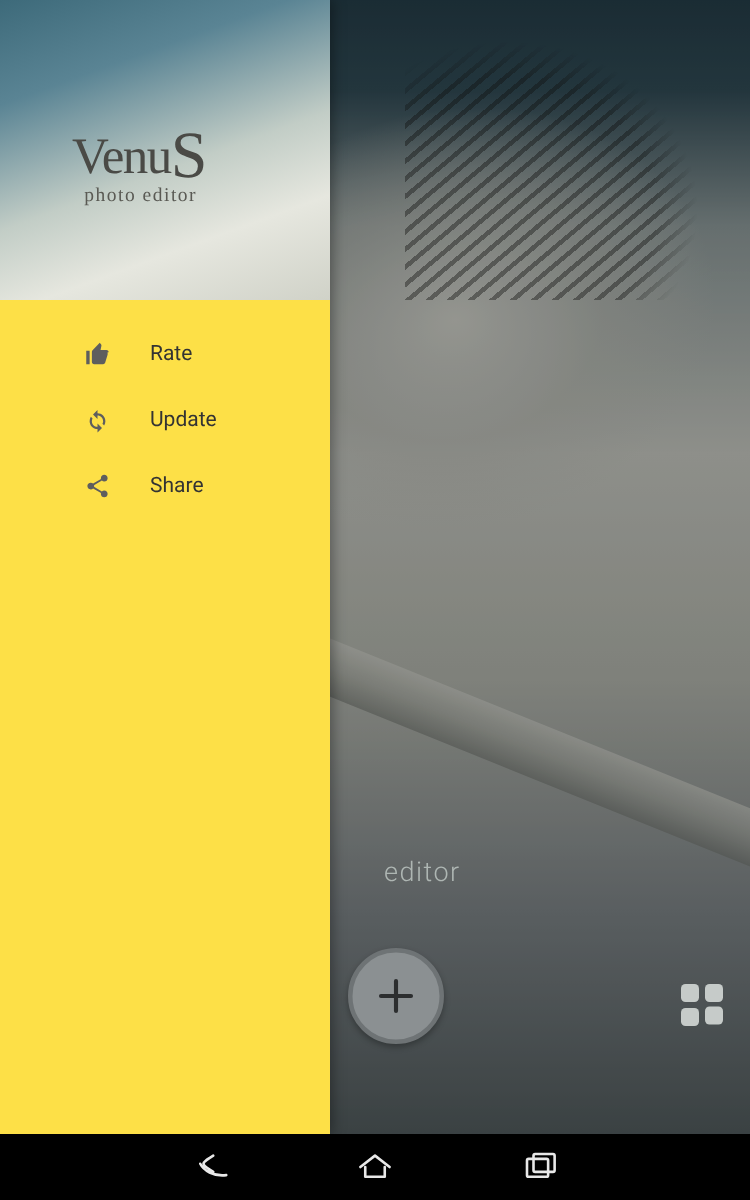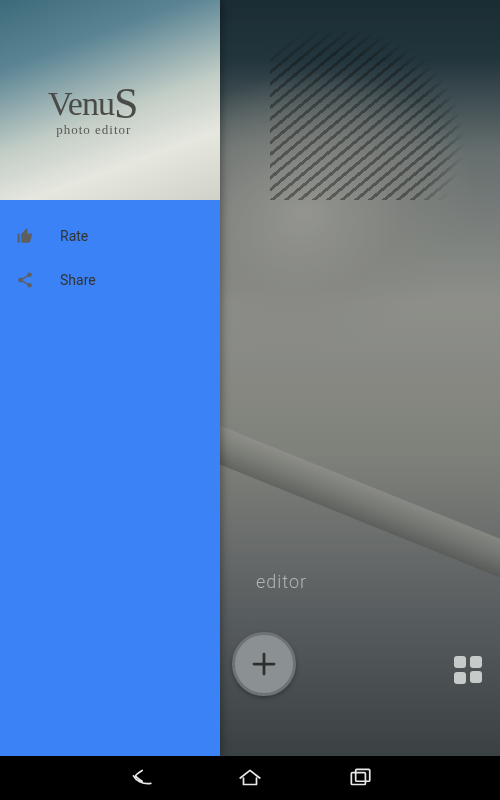--- a/index.html
+++ b/index.html
@@ -85,22 +85,23 @@
     letter-spacing: 1px;
     text-align: right;
     color: #5a5a54;
     margin-top: -4px;
     padding-right: 6px;
     font-family: Liberation Serif, serif;
   }
   
   .drawer-list {
     flex: 1;
-    background: #3b82f6;
+    background: #fde047;
     padding-top: 14px;
+    padding-left: 40px;
   }
   
   .drawer-item {
     display: flex;
     align-items: center;
     height: 44px;
     padding-left: 16px;
     cursor: pointer;
   }
   .drawer-item .icon-slot {
@@ -266,20 +267,28 @@
         <div class="drawer-item">
           <span class="icon-slot">
             <svg width="18" height="18" viewBox="0 0 24 24" fill="#5e5e5e">
                 <path d="M2 21h3V9H2v12zM22 10.5c0-1.1-.9-2-2-2h-5.3l.8-3.8v-.3c0-.4-.2-.8-.4-1.1L14 2 7.6 8.6C7.2 9 7 9.5 7 10v9c0 1.1.9 2 2 2h8c.8 0 1.5-.5 1.8-1.2l2.1-7c.1-.2.1-.5.1-.8v-1.5z"></path>
               </svg>
           </span>
           <span class="label">Rate</span>
         </div>
 
 
+        <div class="drawer-item">
+          <span class="icon-slot">
+            <svg width="18" height="18" viewBox="0 0 24 24" fill="#5e5e5e">
+                <path d="M12 6V3L8 7l4 4V8c2.8 0 5 2.2 5 5 0 .8-.2 1.6-.6 2.3l1.5 1.5C18.6 15.6 19 14.3 19 13c0-3.9-3.1-7-7-7zm0 12c-2.8 0-5-2.2-5-5 0-.8.2-1.6.6-2.3L6.1 9.2C5.4 10.4 5 11.7 5 13c0 3.9 3.1 7 7 7v3l4-4-4-4v3z"></path>
+              </svg>
+          </span>
+          <span class="label">Update</span>
+        </div>
 
         <div class="drawer-item">
           <span class="icon-slot">
             <svg width="18" height="18" viewBox="0 0 24 24" fill="#5e5e5e">
                 <path d="M18 16c-.8 0-1.5.3-2.1.8l-7-4.1c.1-.2.1-.5.1-.7s0-.5-.1-.7l7-4.1c.6.5 1.3.8 2.1.8 1.7 0 3-1.3 3-3s-1.3-3-3-3-3 1.3-3 3c0 .2 0 .5.1.7l-7 4.1C7.5 9.3 6.8 9 6 9c-1.7 0-3 1.3-3 3s1.3 3 3 3c.8 0 1.5-.3 2.1-.8l7 4.1c-.1.2-.1.5-.1.7 0 1.7 1.3 3 3 3s3-1.3 3-3-1.3-3-3-3z"></path>
               </svg>
           </span>
           <span class="label">Share</span>
         </div>
 

